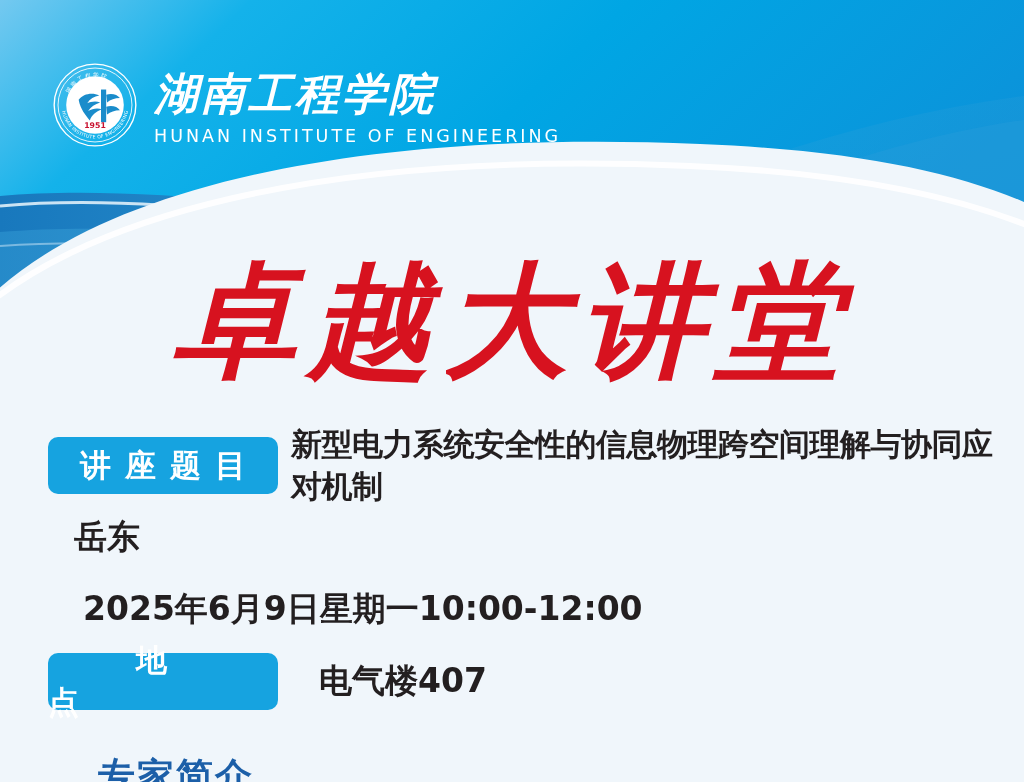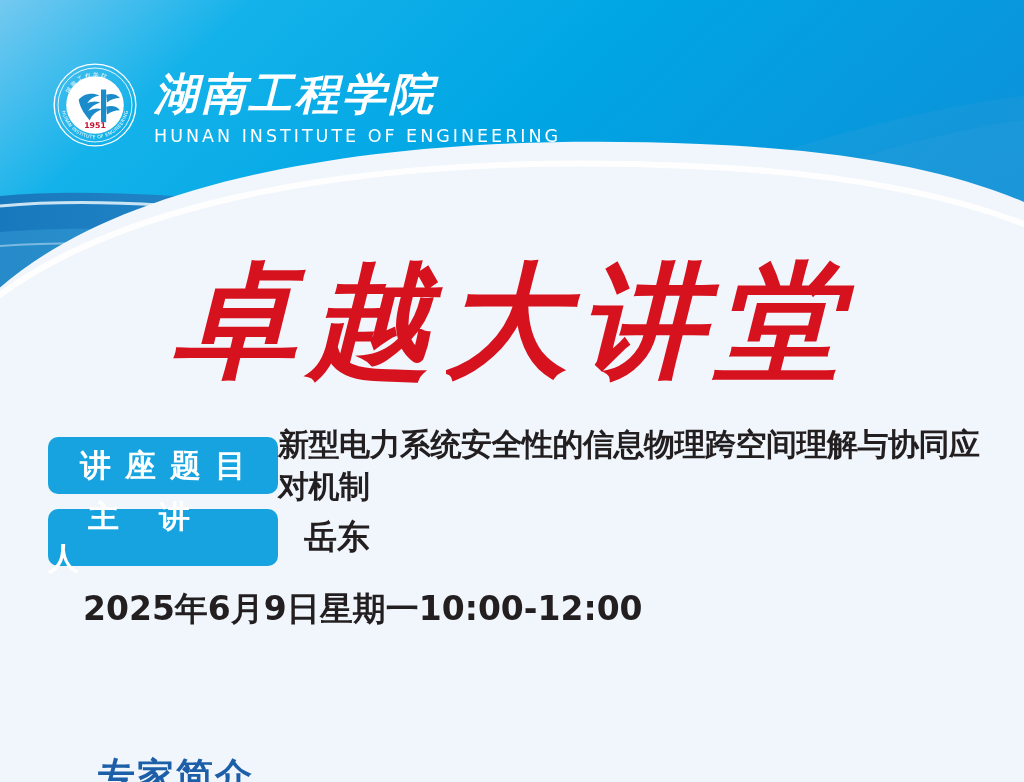--- a/index.html
+++ b/index.html
@@ -90,20 +90,21 @@
     left: 48px;
     top: 437px;
     width: 960px;
     z-index: 8;
   }
   .info-row {
     display: flex;
     align-items: flex-start;
     margin-bottom: 10px;
     height: 62px;
+    gap: 13px;
   }
   .info-label {
     flex: 0 0 230px;
     width: 230px;
     height: 57px;
     background: #16a3e0;
     border-radius: 10px;
     color: #ffffff;
     font-size: 31px;
     font-weight: 700;
@@ -257,26 +258,29 @@
   </div>
 
   <div class="info-block">
 
     <div class="info-row">
       <div class="info-label spaced">讲座题目</div>
       <div class="info-value title-val">新型电力系统安全性的信息物理跨空间理解与协同应对机制</div>
     </div>
 
     <div class="info-row">
-      <div class="info-label wide">主讲人</div>
       <div class="info-value speaker-val">岳东</div>
     </div>
 
     <div class="info-row">
       <div class="info-value time-val">2025年6月9日星期一10:00-12:00</div>
     </div>
 
+    <div class="info-row">
+      <div class="info-label" style="letter-spacing:88px;text-indent:88px;">地点</div>
+      <div class="info-value place-val">电气楼407</div>
+    </div>
 
   </div>
 
   <div class="section-heading">专家简介</div>
 
 </div>
 
 </body></html>

